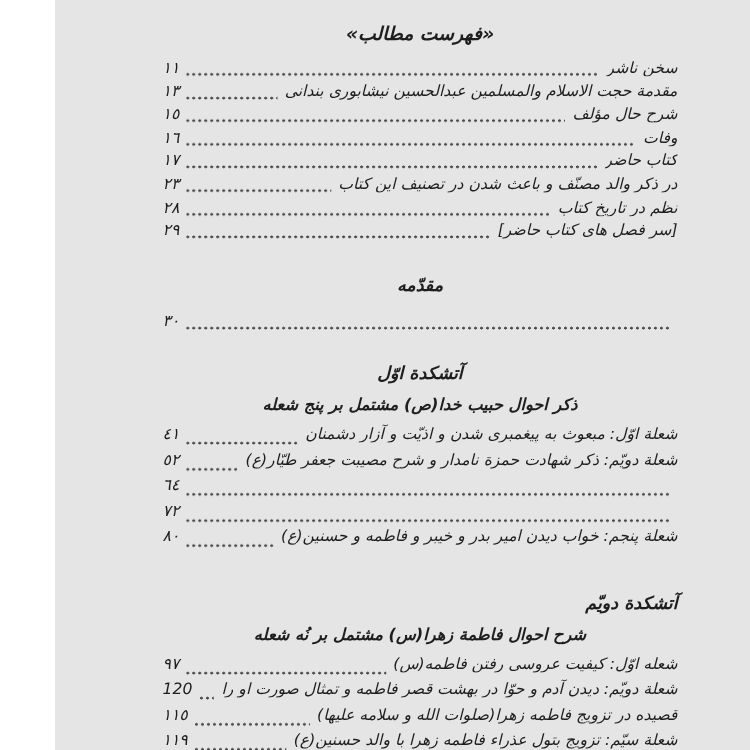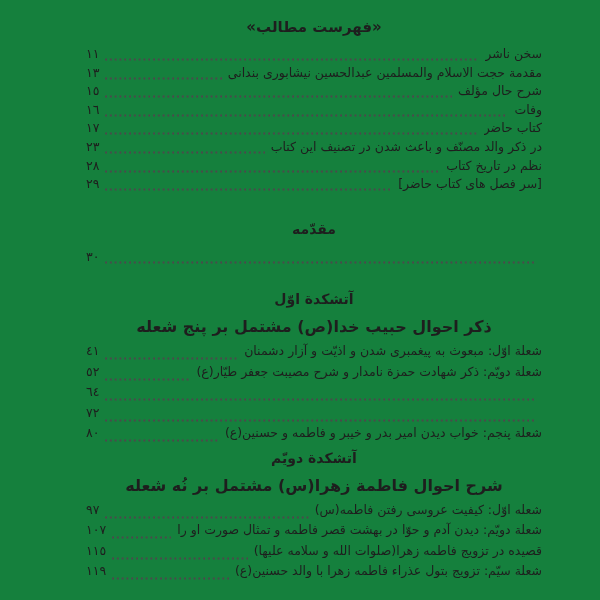--- a/index.html
+++ b/index.html
@@ -3,26 +3,27 @@
 <meta charset="utf-8">
 <style>
   html,body{margin:0;padding:0;}
   body{
     width:600px;height:600px;
     background:#ffffff;
     font-family:"DejaVu Sans","DejaVu Serif",sans-serif;
   }
   .page{
     box-sizing:border-box;
-    width:600px;height:600px;
-    background:#15803d;
+    width:556px;height:600px;
+    background:#e5e5e5;
     color:#1e1e1e;
     direction:rtl;
     padding:14px 58px 8px 86px;
     overflow:hidden;
+    font-style:italic;
   }
   .title{
     font-size:15px;
     font-weight:bold;
     text-align:center;
     margin:4px 0 10px;
   }
   .row{
     display:flex;
     align-items:baseline;
@@ -45,27 +46,27 @@
     background-size:4.8px 3px;
     background-repeat:repeat-x;
   }
   .heading{
     font-size:14px;
     font-weight:bold;
     text-align:center;
     margin:26px 0 12px;
   }
   .subheading{
-    font-size:16px;
+    font-size:13px;
     font-weight:bold;
     text-align:center;
     margin:-4px 0 7px;
   }
   .s2 .heading,.s3 .heading{margin:24px 0 14px;}
-  .s3 .heading{margin-top:4px;}
+  .s3 .heading{margin-top:33px;text-align:right;}
   .s2 .row,.s3 .row{height:20.5px;}
 </style>
 </head>
 <body>
 
 <div class="page">
 
   <h1 class="title">«فهرست مطالب»</h1>
 
   <div class="section s0">
@@ -151,21 +152,21 @@
     <h2 class="heading">آتشکدة دویّم</h2>
     <h3 class="subheading">شرح احوال فاطمة زهرا(س) مشتمل بر نُه شعله</h3>
     <div class="row">
       <span class="t">شعله اوّل: کیفیت عروسی رفتن فاطمه(س)</span>
       <span class="leader"></span>
       <span class="p">٩٧</span>
     </div>
     <div class="row">
       <span class="t">شعلة دویّم: دیدن آدم و حوّا در بهشت قصر فاطمه و تمثال صورت او را</span>
       <span class="leader"></span>
-      <span class="p">١٠٧</span>
+      <span class="p">120</span>
     </div>
     <div class="row">
       <span class="t">قصیده در تزویج فاطمه زهرا(صلوات الله و سلامه علیها)</span>
       <span class="leader"></span>
       <span class="p">١١٥</span>
     </div>
     <div class="row">
       <span class="t">شعلة سیّم: تزویج بتول عذراء فاطمه زهرا با والد حسنین(ع)</span>
       <span class="leader"></span>
       <span class="p">١١٩</span>

